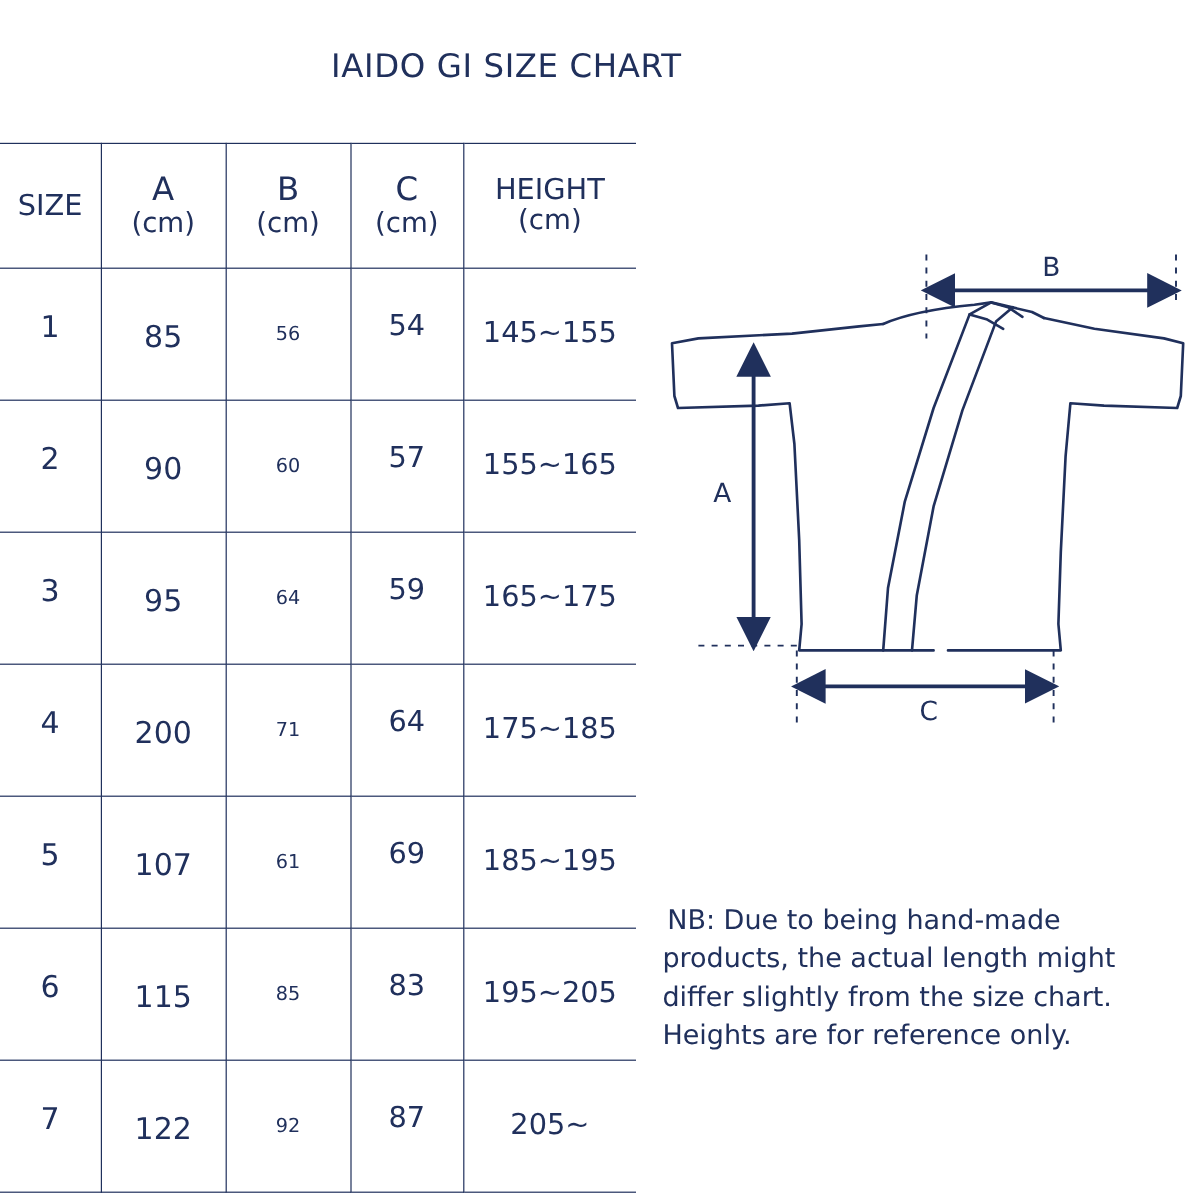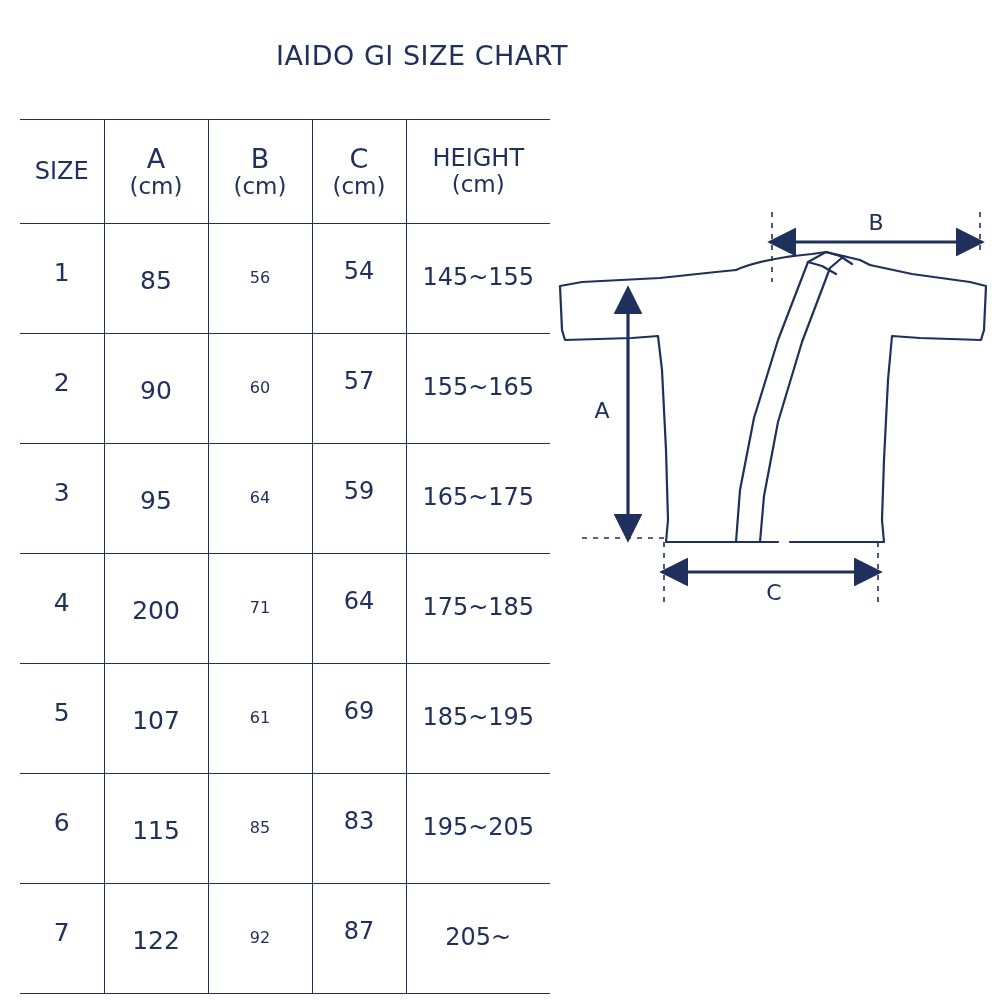--- a/index.html
+++ b/index.html
@@ -30,21 +30,20 @@
     letter-spacing: 0.5px;
     color: #20305c;
     font-family: "DejaVu Sans", sans-serif;
   }
   
   .table-wrap {
     position: absolute;
     left: 0;
     top: 119px;
     width: 530px;
-    padding-left: 20px;
   }
   table.size-table {
     border-collapse: collapse;
     width: 530px;
     table-layout: fixed;
   }
   table.size-table td, table.size-table th {
     border: 1px solid #20305c;
     color: #20305c;
     font-weight: normal;
@@ -255,14 +254,20 @@
         <line x1="124" y1="382" x2="338" y2="382" marker-start="url(#arrTail)" marker-end="url(#arrHead)"></line>
       </g>
       <g stroke="#20305c" stroke-width="1.6" stroke-dasharray="5,6">
         <line x1="124" y1="352" x2="124" y2="412"></line>
         <line x1="338" y1="352" x2="338" y2="412"></line>
       </g>
       <text x="234" y="410" text-anchor="middle" font-family="DejaVu Sans, sans-serif" font-size="22" fill="#20305c">C</text>
     </svg>
   </div>
 
+  <div class="note">
+    <span class="note-line l1">NB: Due to being hand-made</span>
+    <span class="note-line l2">products, the actual length might</span>
+    <span class="note-line l3">differ slightly from the size chart.</span>
+    <span class="note-line l4">Heights are for reference only.</span>
+  </div>
 
 </div>
 
 </body></html>

